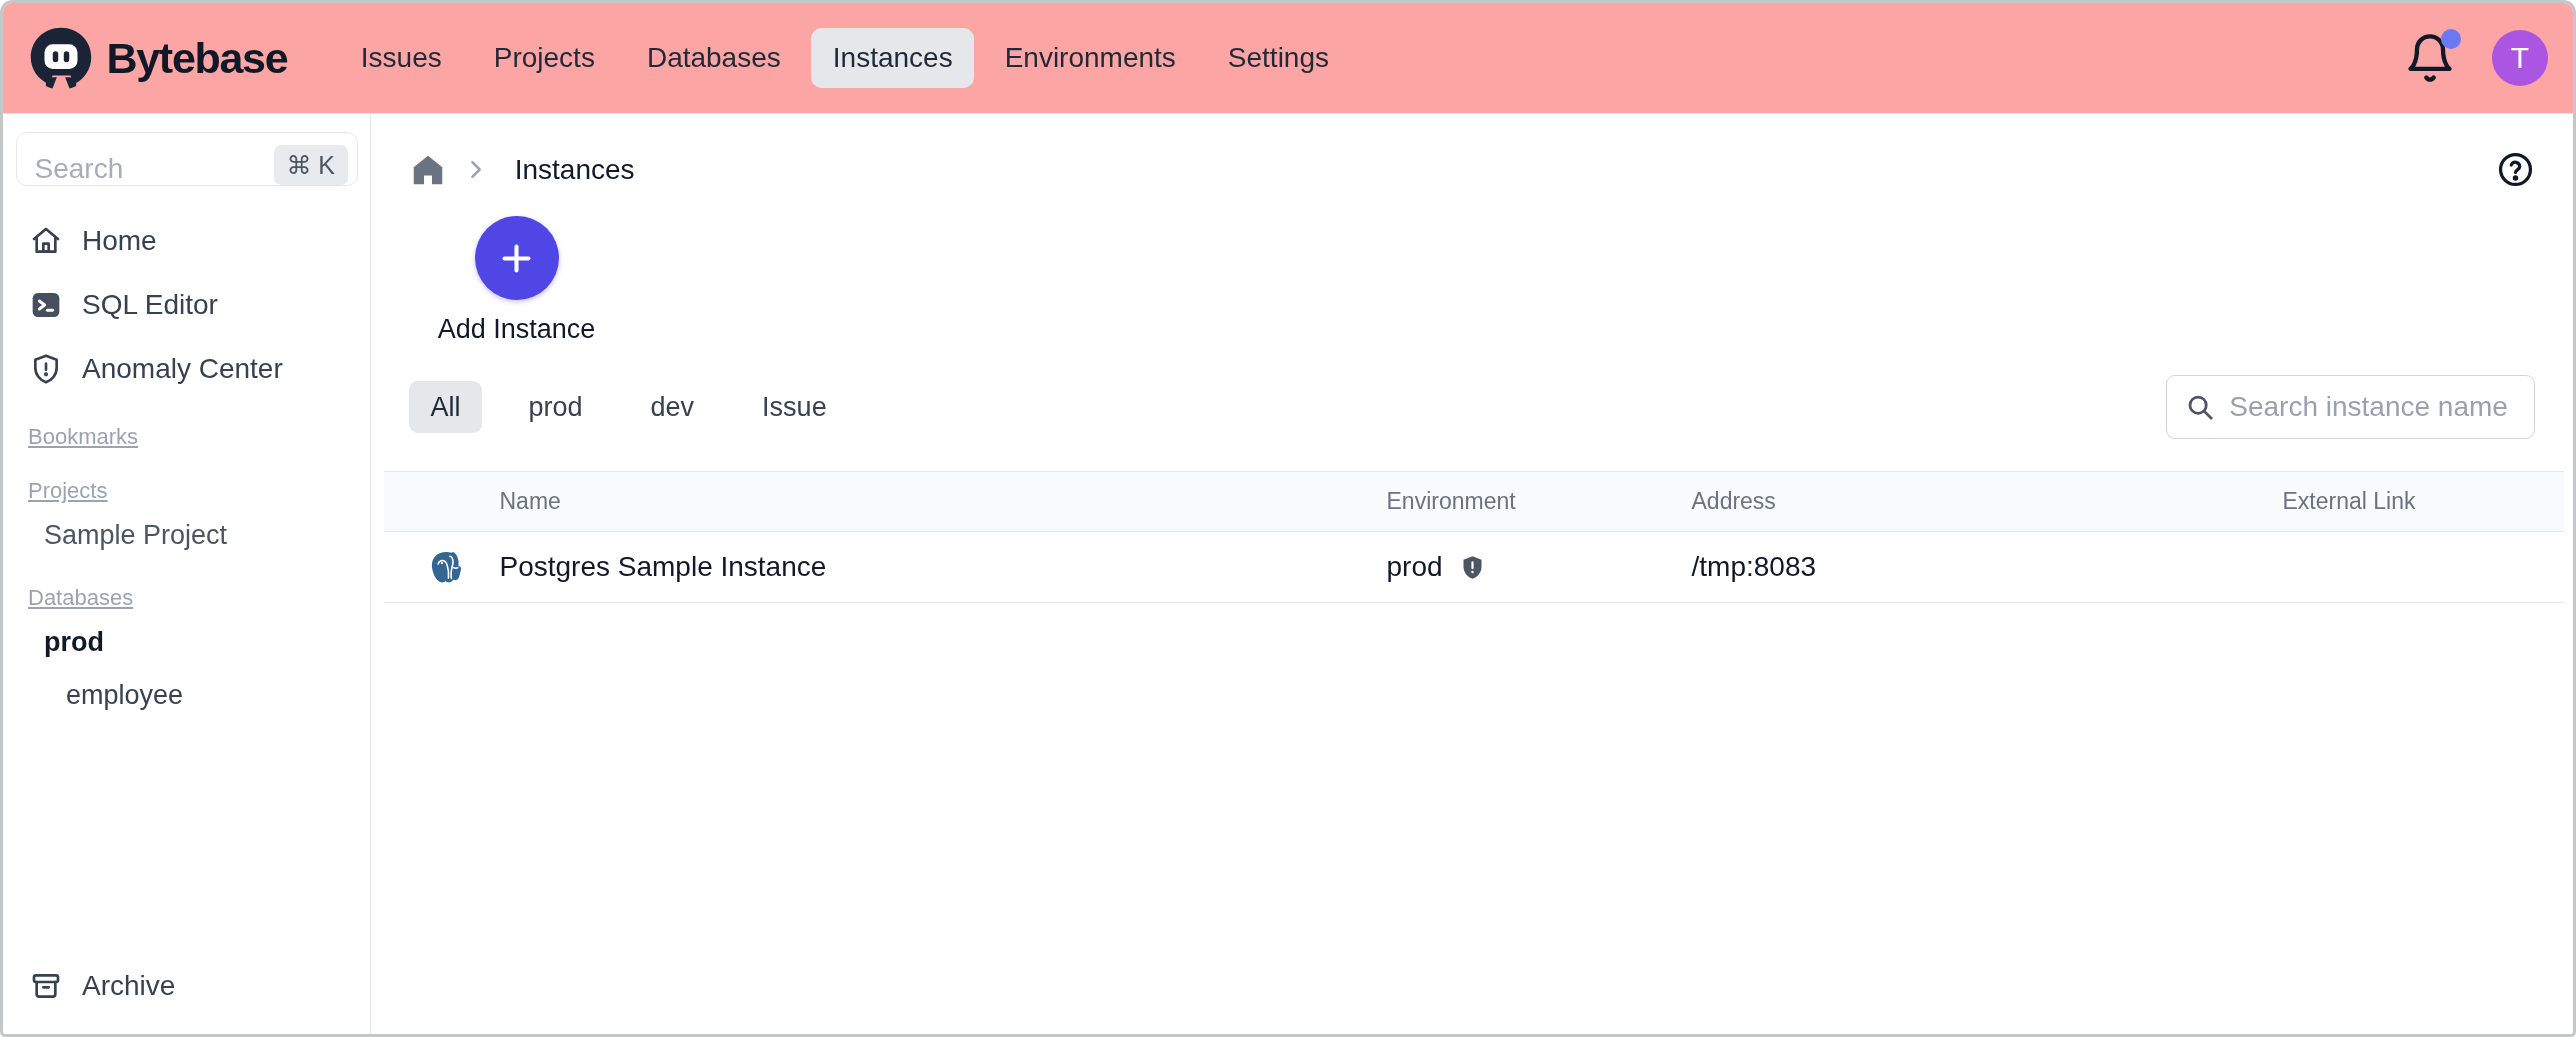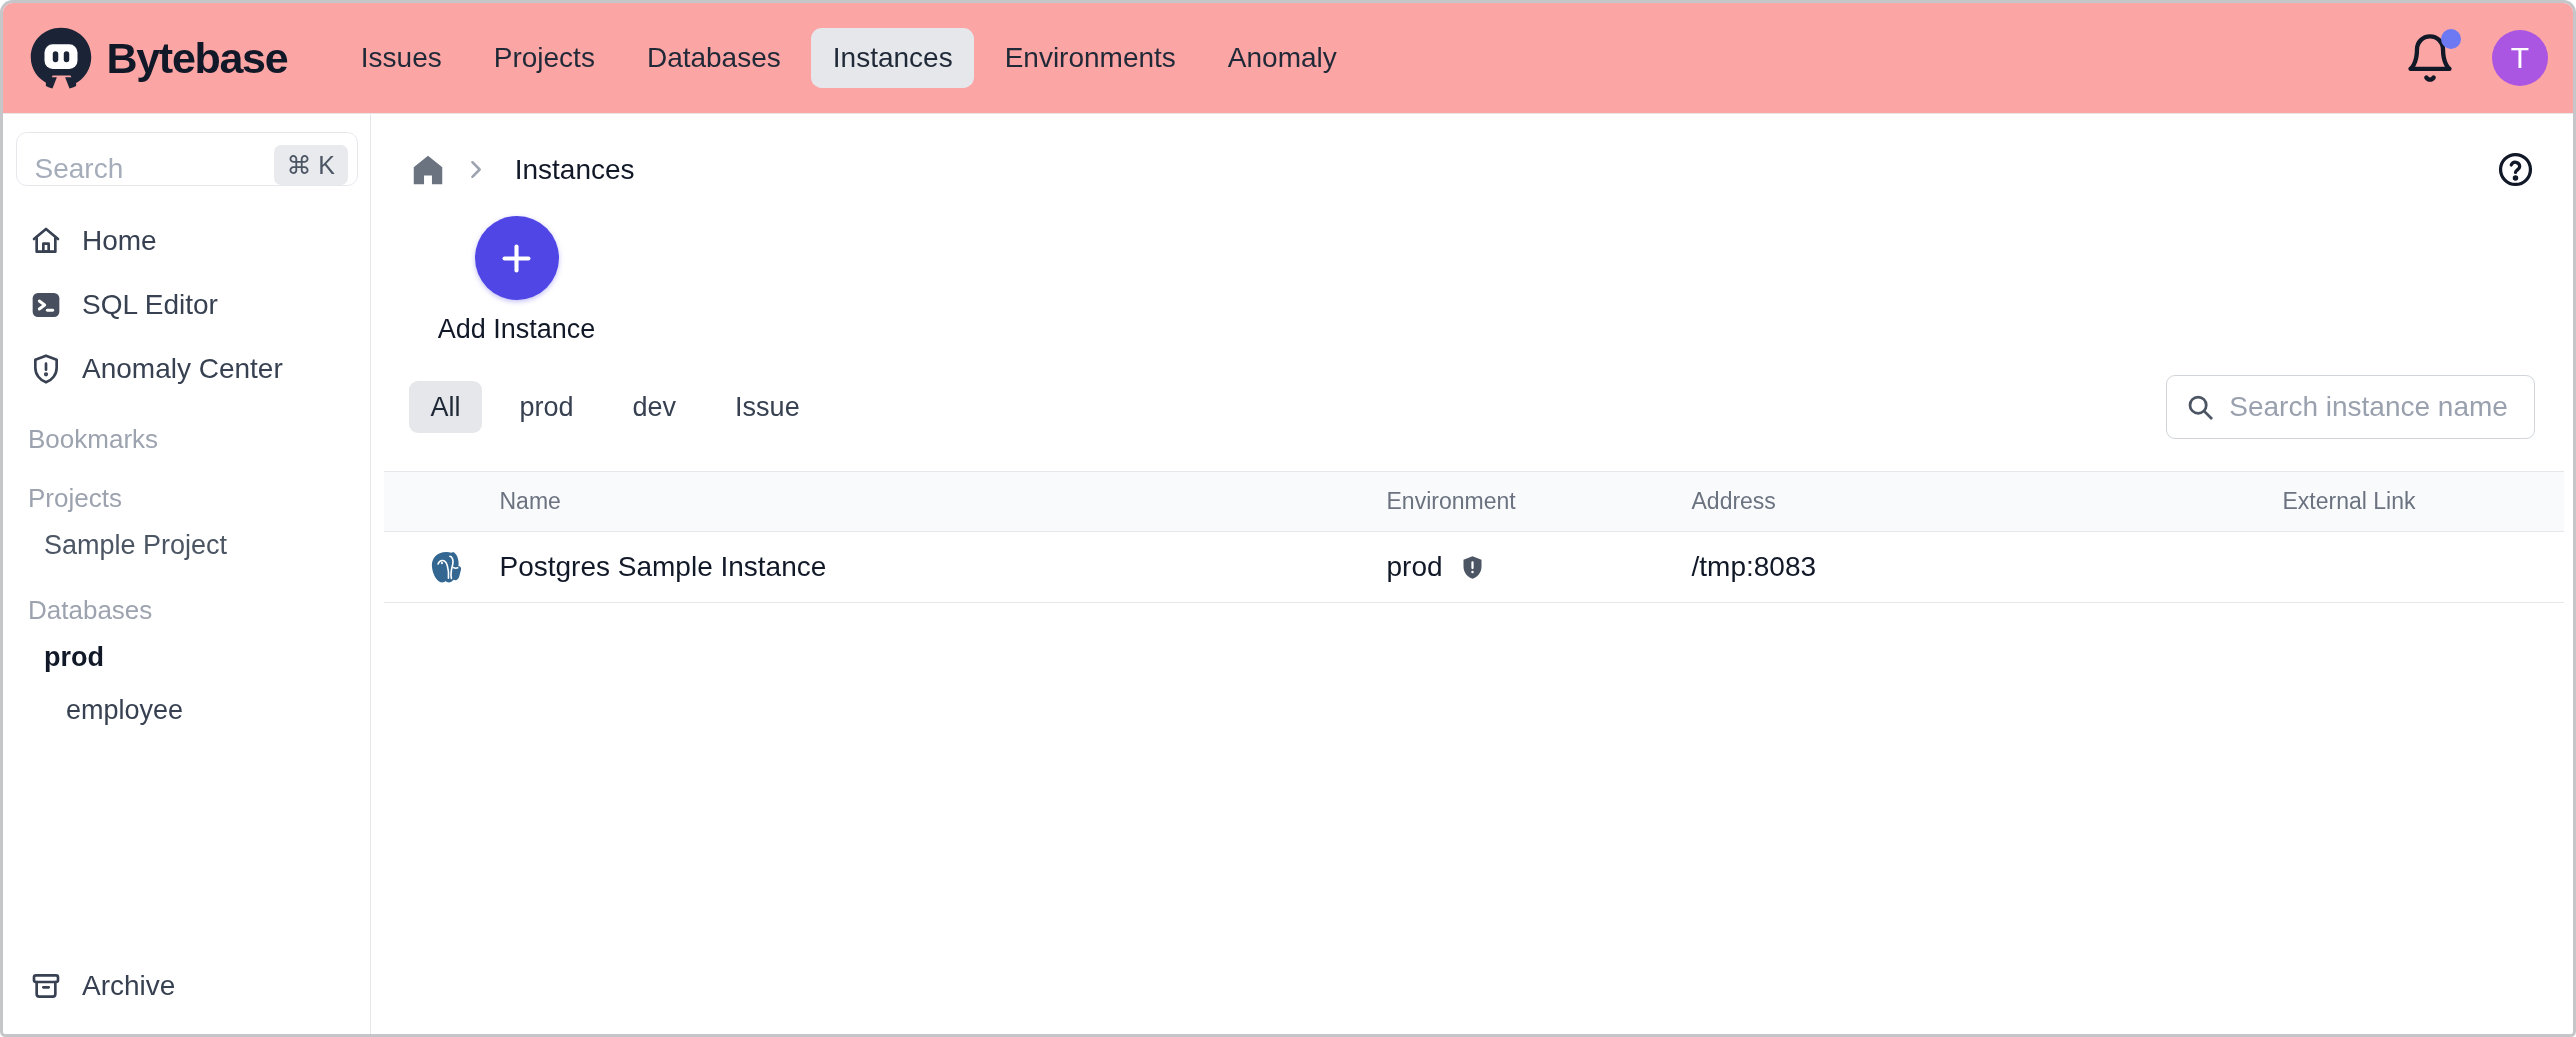--- a/index.html
+++ b/index.html
@@ -69,21 +69,21 @@
   .search-box input::placeholder { color:#a6adba; }
   .kbd-badge {
     background:#e8eaed; border-radius:7.2px; padding:5.4px 12.5px;
     font-size:25px; color:#4b5563; white-space:nowrap;
   }
   .side-item {
     display:flex; align-items:center; gap:20px;
     padding:16px 0 16px 27px; font-size:28px; color:#374151; cursor:pointer;
   }
   .side-item .lbl { color:#374151; }
-  .side-section { padding:23px 0 5.4px 25px; font-size:26px; color:#9ca3af; }
+  .side-section { padding:23px 0 5.4px 25px; font-size:22px; color:#9ca3af;text-decoration:underline; }
   .side-child {
     padding:10.7px 0 10.7px 41px; font-size:27px; color:#4b5563; cursor:pointer;
   }
   .side-child.bold { font-weight:700; color:#111827; }
   .side-child.indent2 { padding-left:63px; color:#374151; }
   .sidebar-spacer { flex:1; }
   .archive-item { margin-bottom:16px; }
 
   
   .main { flex:1; min-width:0; display:flex; flex-direction:column; background:#fff; }
@@ -102,21 +102,21 @@
     width:84px; height:84px; border-radius:50%;
     background:#4f46e5; display:flex; align-items:center; justify-content:center;
     cursor:pointer; box-shadow:0 1.8px 5.4px rgba(79,70,229,.35);
   }
   .add-label { margin-top:14.3px; font-size:27px; color:#111827; white-space:nowrap; }
 
   .filter-row {
     margin-top:30px; padding:0 38px;
     display:flex; align-items:center;
   }
-  .tabs { display:flex; align-items:center; gap:16px; }
+  .tabs { display:flex; align-items:center; gap:25px; }
   .tab {
     font-size:27px; color:#374151; padding:10.7px 21.5px; border-radius:9px; cursor:pointer;
   }
   .tab.active { background:#e5e7eb; color:#1f2937; }
   .instance-search {
     margin-left:auto; width:369px; height:64px;
     border:1.8px solid #d1d5db; border-radius:9px;
     display:flex; align-items:center; gap:14.3px; padding:0 18px;
     background:#fff; cursor:text;
   }
@@ -163,21 +163,21 @@
       </span>
       <span class="brand-name">Bytebase</span>
     </div>
 
     <div class="nav-items">
       <span class="nav-item">Issues</span>
       <span class="nav-item">Projects</span>
       <span class="nav-item">Databases</span>
       <span class="nav-item active">Instances</span>
       <span class="nav-item">Environments</span>
-      <span class="nav-item">Anomaly</span>
+      <span class="nav-item">Settings</span>
     </div>
 
     <div class="nav-right">
       <div class="bell-wrap">
         <span>
           <svg width="52" height="54" viewBox="0 0 24 24" fill="none" stroke="#111827" stroke-width="2" stroke-linecap="round" stroke-linejoin="round">
             <path d="M18 8a6 6 0 0 0-12 0c0 7-3 9-3 9h18s-3-2-3-9"></path>
             <path d="M13.7 21a2 2 0 0 1-3.4 0"></path>
           </svg>
         </span>

